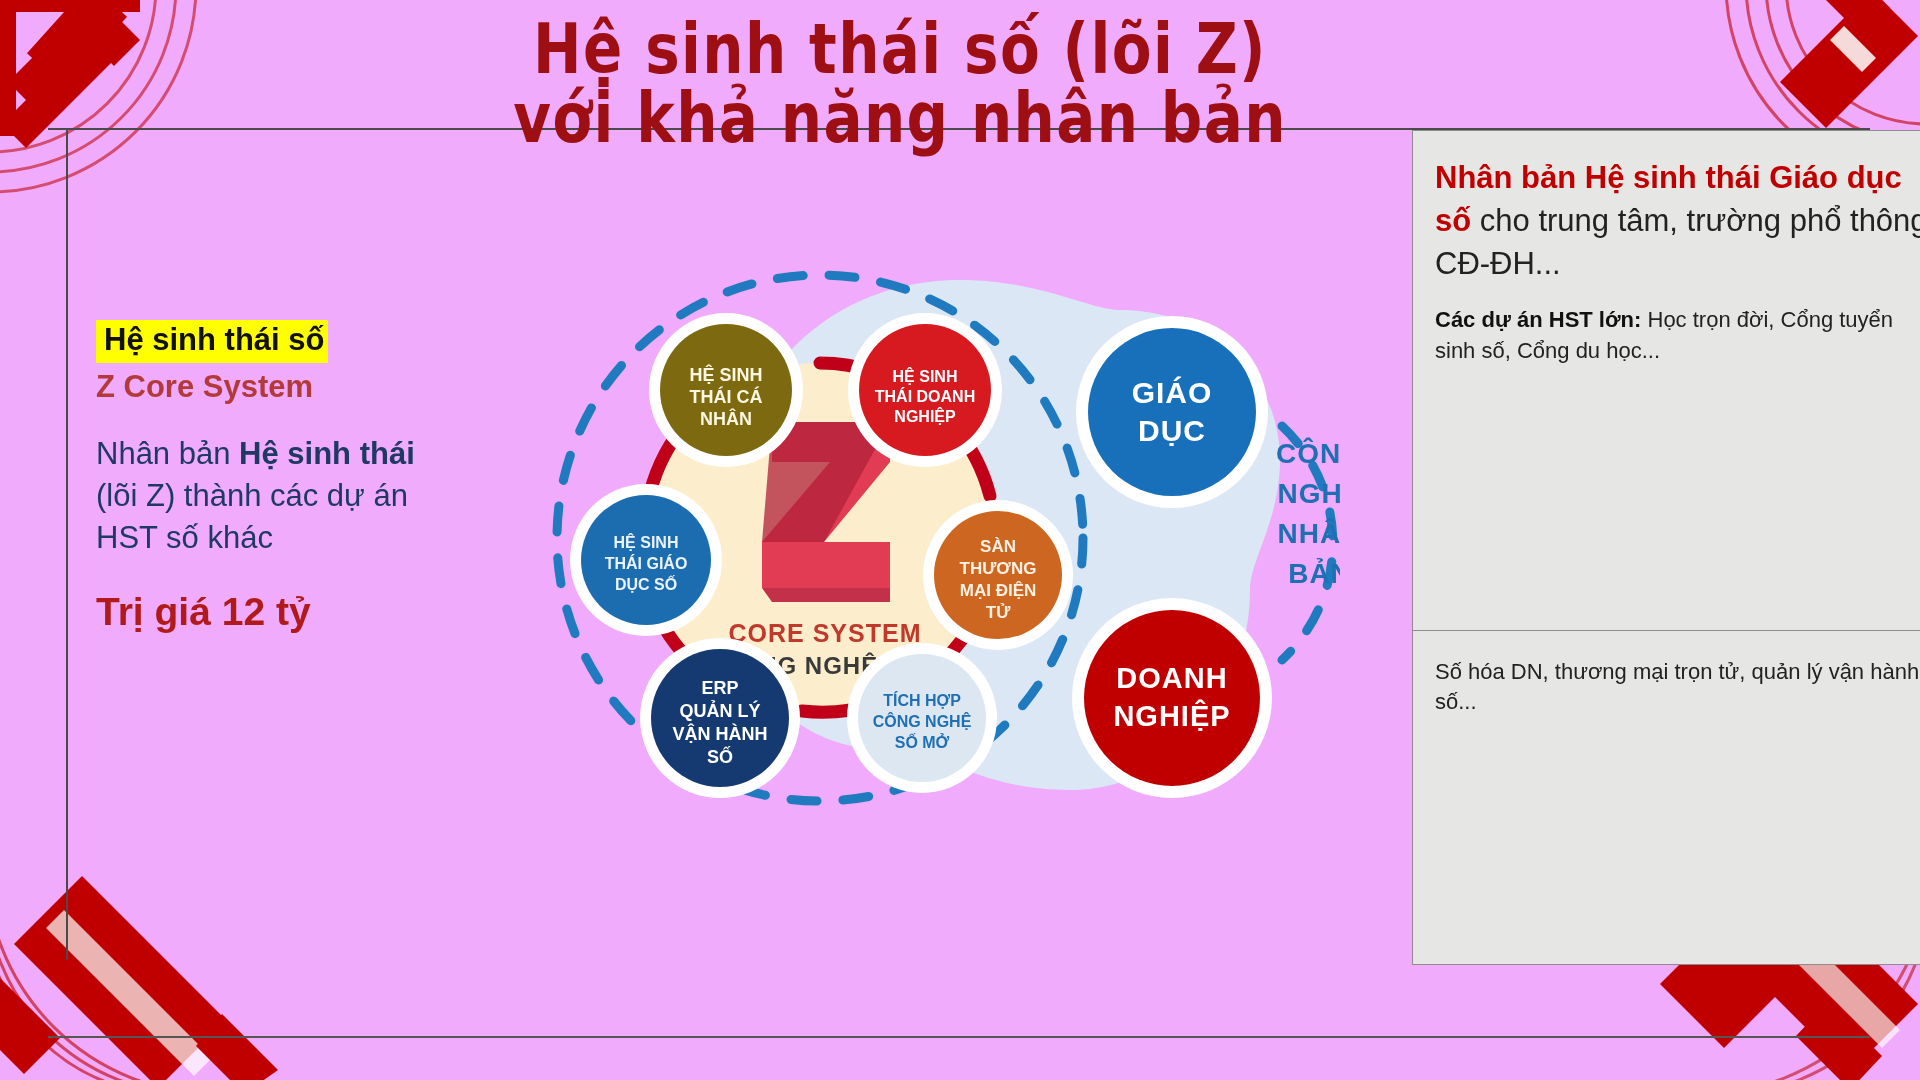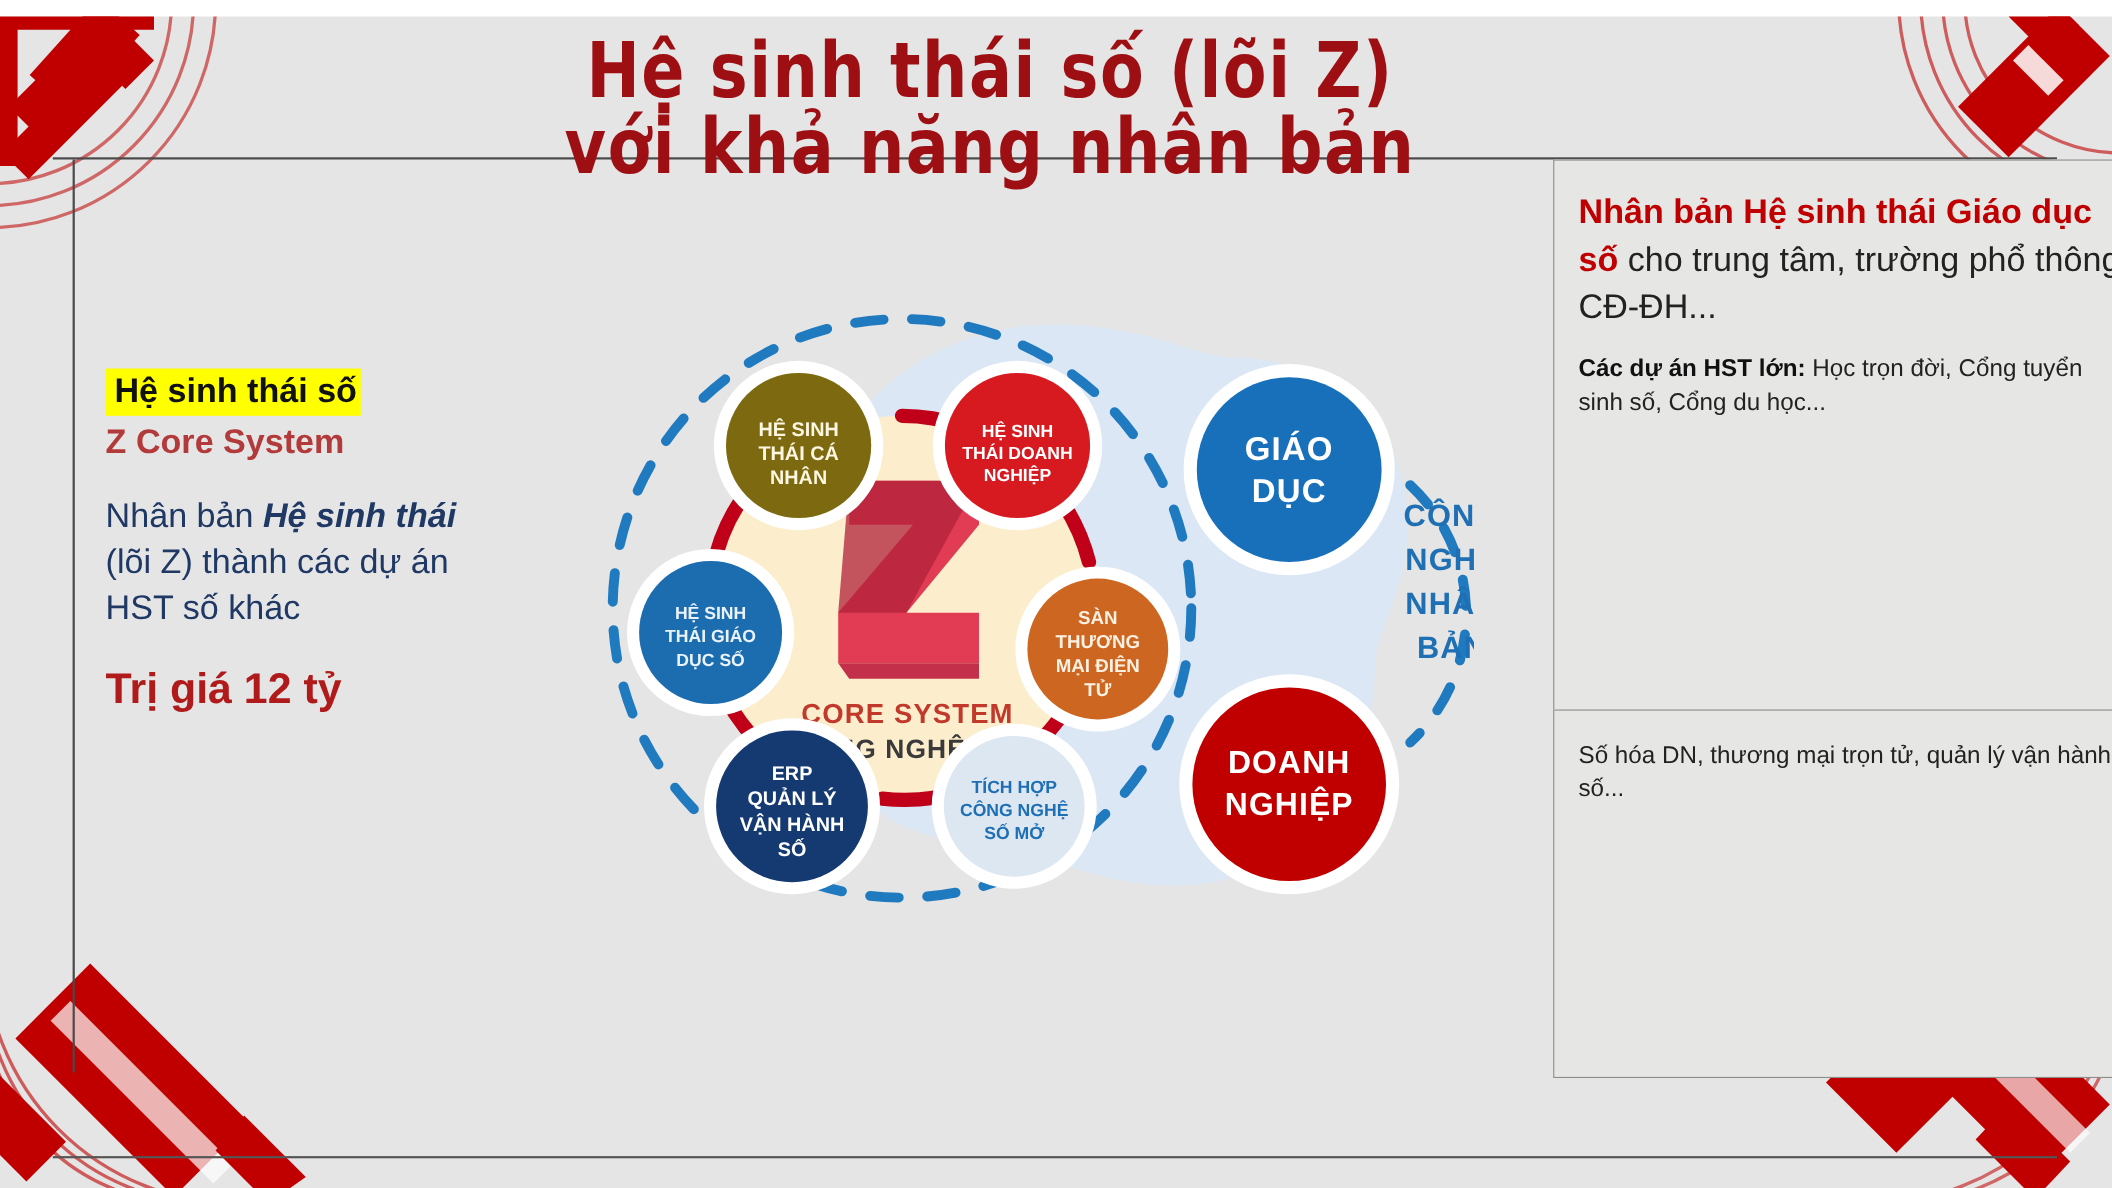--- a/index.html
+++ b/index.html
@@ -1,20 +1,20 @@
 <!DOCTYPE html>
 <html><head>
 <meta charset="utf-8">
 <style>
   html,body{margin:0;padding:0;}
   body{
     width:1920px;height:1080px;background:#ffffff;overflow:hidden;
     font-family:"Liberation Sans","DejaVu Sans",sans-serif;position:relative;
   }
-  .slide{position:absolute;inset:0;background:#e5e5e5;overflow:hidden;margin-top:15px;}
+  .slide{position:absolute;inset:0;background:#f0abfc;overflow:hidden;}
 
   
   .corner{position:absolute;pointer-events:none;}
   .corner svg{display:block;}
   .c-tl{left:-10px;top:-14px;}
   .c-tr{right:-6px;top:-16px;}
   .c-bl{left:-14px;bottom:-14px;}
   .c-br{right:-10px;bottom:-14px;}
 
   
@@ -40,21 +40,21 @@
   .lead-hl{
     display:inline-block;background:#ffff00;color:#111;
     font-weight:700;font-size:31px;line-height:1.25;padding:1px 4px 3px 8px;
   }
   .lead-sub{
     color:#b33a3a;font-size:31px;line-height:1.3;margin-top:4px;font-weight:700;
   }
   .body-p{
     color:#1f3864;font-size:31px;line-height:1.36;margin-top:26px;font-weight:400;
   }
-  .body-p b{font-weight:700;color:#1f3864;font-style:italic;}
+  .body-p b{font-weight:700;color:#1f3864;}
   .price{
     color:#b01a1a;font-weight:700;font-size:39px;margin-top:30px;
   }
 
   
   .diagram{position:absolute;left:420px;top:190px;width:920px;height:700px;z-index:5;}
   .diagram svg{display:block;}
   .ctext{
     font-family:"Liberation Sans","DejaVu Sans",sans-serif;
     font-weight:700;text-anchor:middle;

